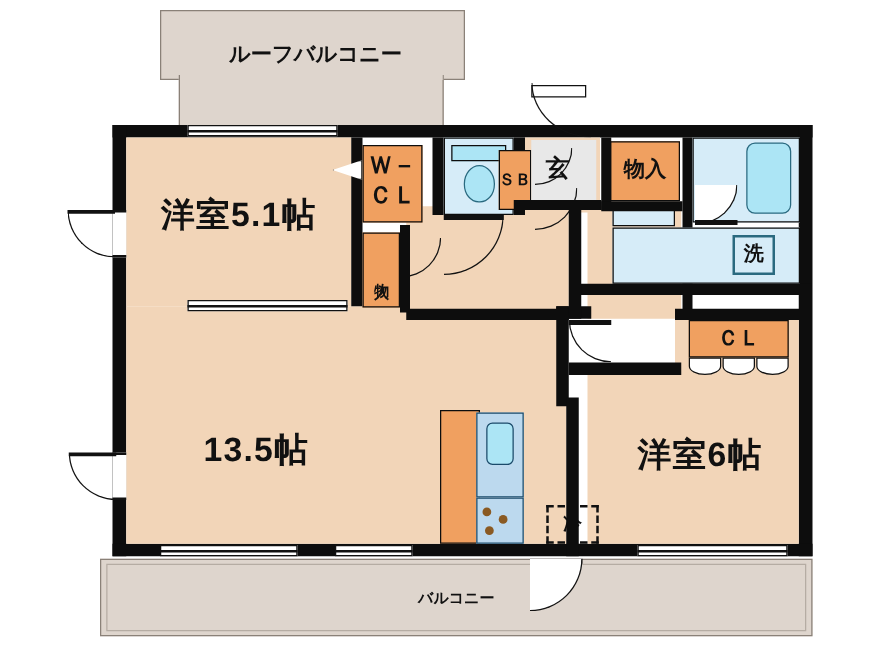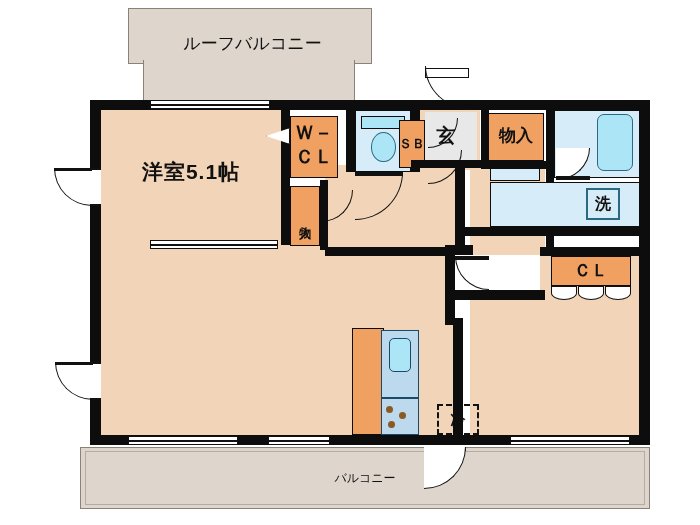--- a/index.html
+++ b/index.html
@@ -8,22 +8,22 @@
   .abs{position:absolute;box-sizing:border-box;}
   
   .room{background:#f2d5b8;}
   .balc{background:#ded5cd;border:1px solid #8a8178;}
   .wall{background:#0d0d0d;}
   .closet{background:#f0a060;border:1px solid #0d0d0d;}
   .water{background:#d6ecf8;border:1px solid #0d0d0d;}
   .tub{background:#ace5f5;border:1px solid #2a6a80;border-radius:7px;}
   .white{background:#ffffff;border:1px solid #0d0d0d;}
   .lbl{display:flex;align-items:center;justify-content:center;text-align:center;color:#111;line-height:1.06;}
-  .big{font-size:21px;font-weight:700;letter-spacing:1px;}
-  .sm{font-size:15px;font-weight:400;}
+  .big{font-size:27px;font-weight:700;letter-spacing:1px;}
+  .sm{font-size:15px;font-weight:700;}
   .xs{font-size:12px;font-weight:700;}
   .vert{writing-mode:vertical-rl;text-orientation:upright;}
   .arc{border:1.5px solid #111;border-radius:50%;background:#fff;}
   .sash{background:#fff;border:1px solid #111;}
   .sashline{background:#111;}
   .dash{border:2px dashed #111;background:transparent;}
 </style>
 </head>
 <body>
 
@@ -115,20 +115,21 @@
   <div class="abs water" style="left:490px;top:165px;width:50px;height:16px;"></div>
 
   <div class="abs wall" style="left:540px;top:247px;width:100px;height:9px;"></div>
   <div class="abs closet" style="left:551px;top:256px;width:80px;height:30px;"></div>
   <div class="abs lbl" style="left:551px;top:260px;width:80px;height:22px;font-size:17px;font-weight:700;">ＣＬ</div>
 
   <div class="abs arc" style="left:551px;top:286px;width:26px;height:14px;border-radius:0 0 50% 50%;background:#fff;"></div>
   <div class="abs arc" style="left:578px;top:286px;width:26px;height:14px;border-radius:0 0 50% 50%;background:#fff;"></div>
   <div class="abs arc" style="left:605px;top:286px;width:26px;height:14px;border-radius:0 0 50% 50%;background:#fff;"></div>
 
+  <div class="abs lbl big" style="left:140px;top:344px;width:130px;height:32px;">13.5帖</div>
 
   <div class="abs" style="left:90px;top:362px;width:11px;height:38px;background:#fff;border-top:2px solid #111;border-bottom:2px solid #111;"></div>
   <div class="abs" style="left:55px;top:362px;width:38px;height:38px;border-left:1.5px solid #111;border-bottom:1.5px solid #111;border-radius:0 0 0 100%;background:transparent;"></div>
   <div class="abs" style="left:55px;top:362px;width:38px;height:3px;background:#111;"></div>
 
   <div class="abs sash" style="left:128px;top:436px;width:110px;height:9px;"></div>
   <div class="abs sashline" style="left:128px;top:440px;width:110px;height:1.5px;"></div>
   <div class="abs sash" style="left:268px;top:436px;width:62px;height:9px;"></div>
   <div class="abs sashline" style="left:268px;top:440px;width:62px;height:1.5px;"></div>
 
@@ -151,20 +152,21 @@
   <div class="abs wall" style="left:455px;top:160px;width:10px;height:95px;"></div>
   <div class="abs wall" style="left:325px;top:247px;width:130px;height:9px;"></div>
   <div class="abs wall" style="left:320px;top:180px;width:8px;height:70px;"></div>
   <div class="abs wall" style="left:411px;top:160px;width:70px;height:8px;"></div>
   <div class="abs wall" style="left:481px;top:110px;width:8px;height:58px;"></div>
   <div class="abs wall" style="left:481px;top:161px;width:65px;height:8px;"></div>
 
   <div class="abs arc" style="left:455px;top:256px;width:34px;height:34px;border-radius:0 0 0 100%;border-right:none;border-top:none;background:#fff;"></div>
   <div class="abs" style="left:455px;top:256px;width:34px;height:3.5px;background:#111;"></div>
 
+  <div class="abs lbl big" style="left:485px;top:348px;width:150px;height:32px;">洋室6帖</div>
   <div class="abs sash" style="left:510px;top:436px;width:120px;height:9px;"></div>
   <div class="abs sashline" style="left:510px;top:440px;width:120px;height:1.5px;"></div>
 
   <div class="abs balc" style="left:80px;top:447px;width:570px;height:62px;"></div>
   <div class="abs" style="left:85px;top:451px;width:560px;height:54px;border:1px solid #b5aca3;"></div>
   <div class="abs lbl sm" style="left:300px;top:466px;width:130px;height:24px;font-size:12px;">バルコニー</div>
 
   <div class="abs" style="left:424px;top:447px;width:42px;height:4px;background:#111;"></div>
   <div class="abs arc" style="left:424px;top:447px;width:42px;height:42px;border-radius:0 0 100% 0;border-left:none;border-top:none;background:#fff;"></div>
 

